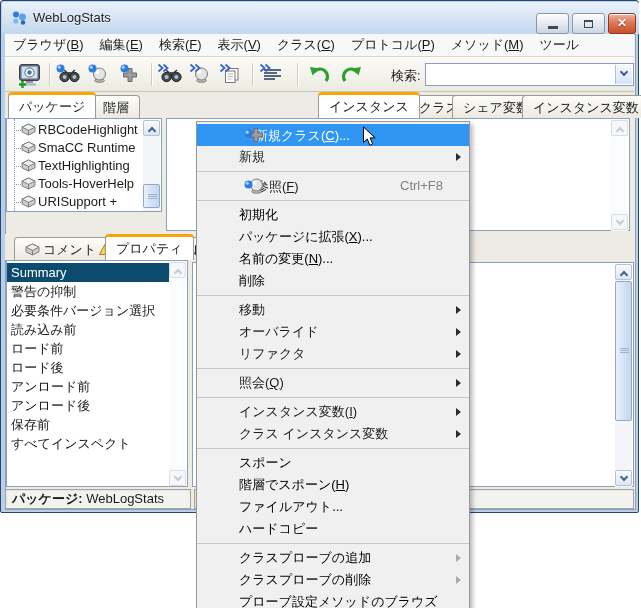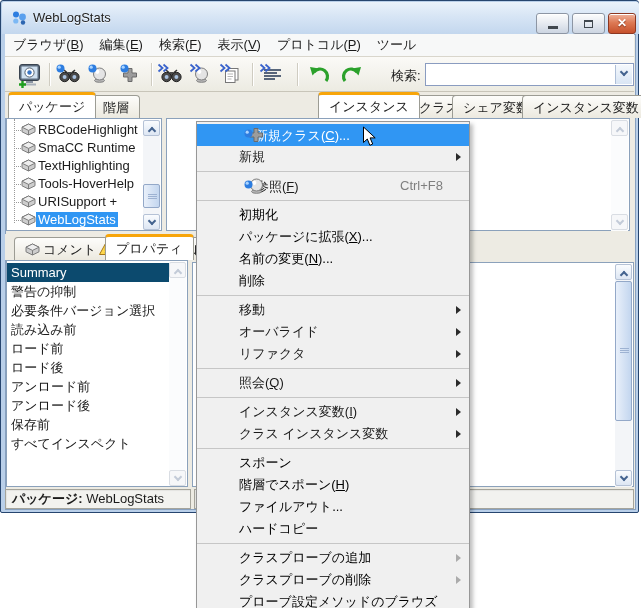--- a/index.html
+++ b/index.html
@@ -57,21 +57,21 @@
   .tabrow-top { top:92px; } .tabrow-low { top:234px; }
   .tab { position:absolute; bottom:0; height:23px; padding:3px 10px 0 10px; white-space:nowrap;
          background:linear-gradient(#fdfdfb,#ece9df); border:1px solid #9c9c94; border-bottom:none;
          border-radius:4px 4px 0 0; color:#222;margin-top:35px; }
   .tab.active { height:26px; background:#fff; border-top:3px solid #f7a50a; padding-top:3px; z-index:2; }
   .tab .tab-ico { display:inline-block; vertical-align:-2px; margin-right:3px; }
   .tab .tab-warn { display:inline-block; vertical-align:-1px; margin-left:3px; }
 
   
   .pane { position:absolute; background:#fff; border:1px solid #8ba1bb; }
-  .pkg-pane   { left:6px;   top:118px; width:156px; height:113px; overflow:hidden; }
+  .pkg-pane   { left:6px;   top:118px; width:156px; height:94px; overflow:hidden; }
   .class-pane { left:166px; top:118px; width:464px; height:113px; }
   .props-pane { left:6px;   top:260px; width:182px; height:227px; overflow:hidden; }
   .editor-pane{ left:192px; top:262px; width:442px; height:225px; }
 
   .trow { position:relative; height:18px; line-height:18px; white-space:nowrap; padding-left:14px; }
   .tree-vline { position:absolute; left:7px; top:0; height:104px; border-left:1px dotted #9a9a9a; }
   .trow .hline { position:absolute; left:7px; top:9px; width:7px; border-top:1px dotted #9a9a9a; }
   .trow .ticon { display:inline-block; vertical-align:-2px; position:relative; }
   .trow .tlabel { padding:0 2px; }
   .trow .tlabel.sel { background:#3096f3; color:#fff; }
@@ -139,21 +139,23 @@
         </span>
     </div>
     <div class="content"></div>
   </div>
 
   <div class="menubar">
     <span class="mitem mn">ブラウザ(<u>B</u>)</span>
     <span class="mitem mn">編集(<u>E</u>)</span>
     <span class="mitem mn">検索(<u>F</u>)</span>
     <span class="mitem mn">表示(<u>V</u>)</span>
+    <span class="mitem mn">クラス(<u>C</u>)</span>
     <span class="mitem mn">プロトコル(<u>P</u>)</span>
+    <span class="mitem mn">メソッド(<u>M</u>)</span>
     <span class="mitem">ツール</span>
 
   </div>
 
   <div class="toolbar">
     <span class="tbtn" style="left:10px">
         <span style="position:absolute;left:2px;top:1px"><svg width="25" height="26">
             <rect x="2.5" y="2.5" width="20" height="16" rx="2.5" fill="#5a6a7c" stroke="#39434f"></rect>
             <rect x="4.5" y="4.5" width="16" height="12" fill="#cfe0f0"></rect>
             <circle cx="12.5" cy="10.5" r="4.6" fill="#fff" stroke="#55606e"></circle>

